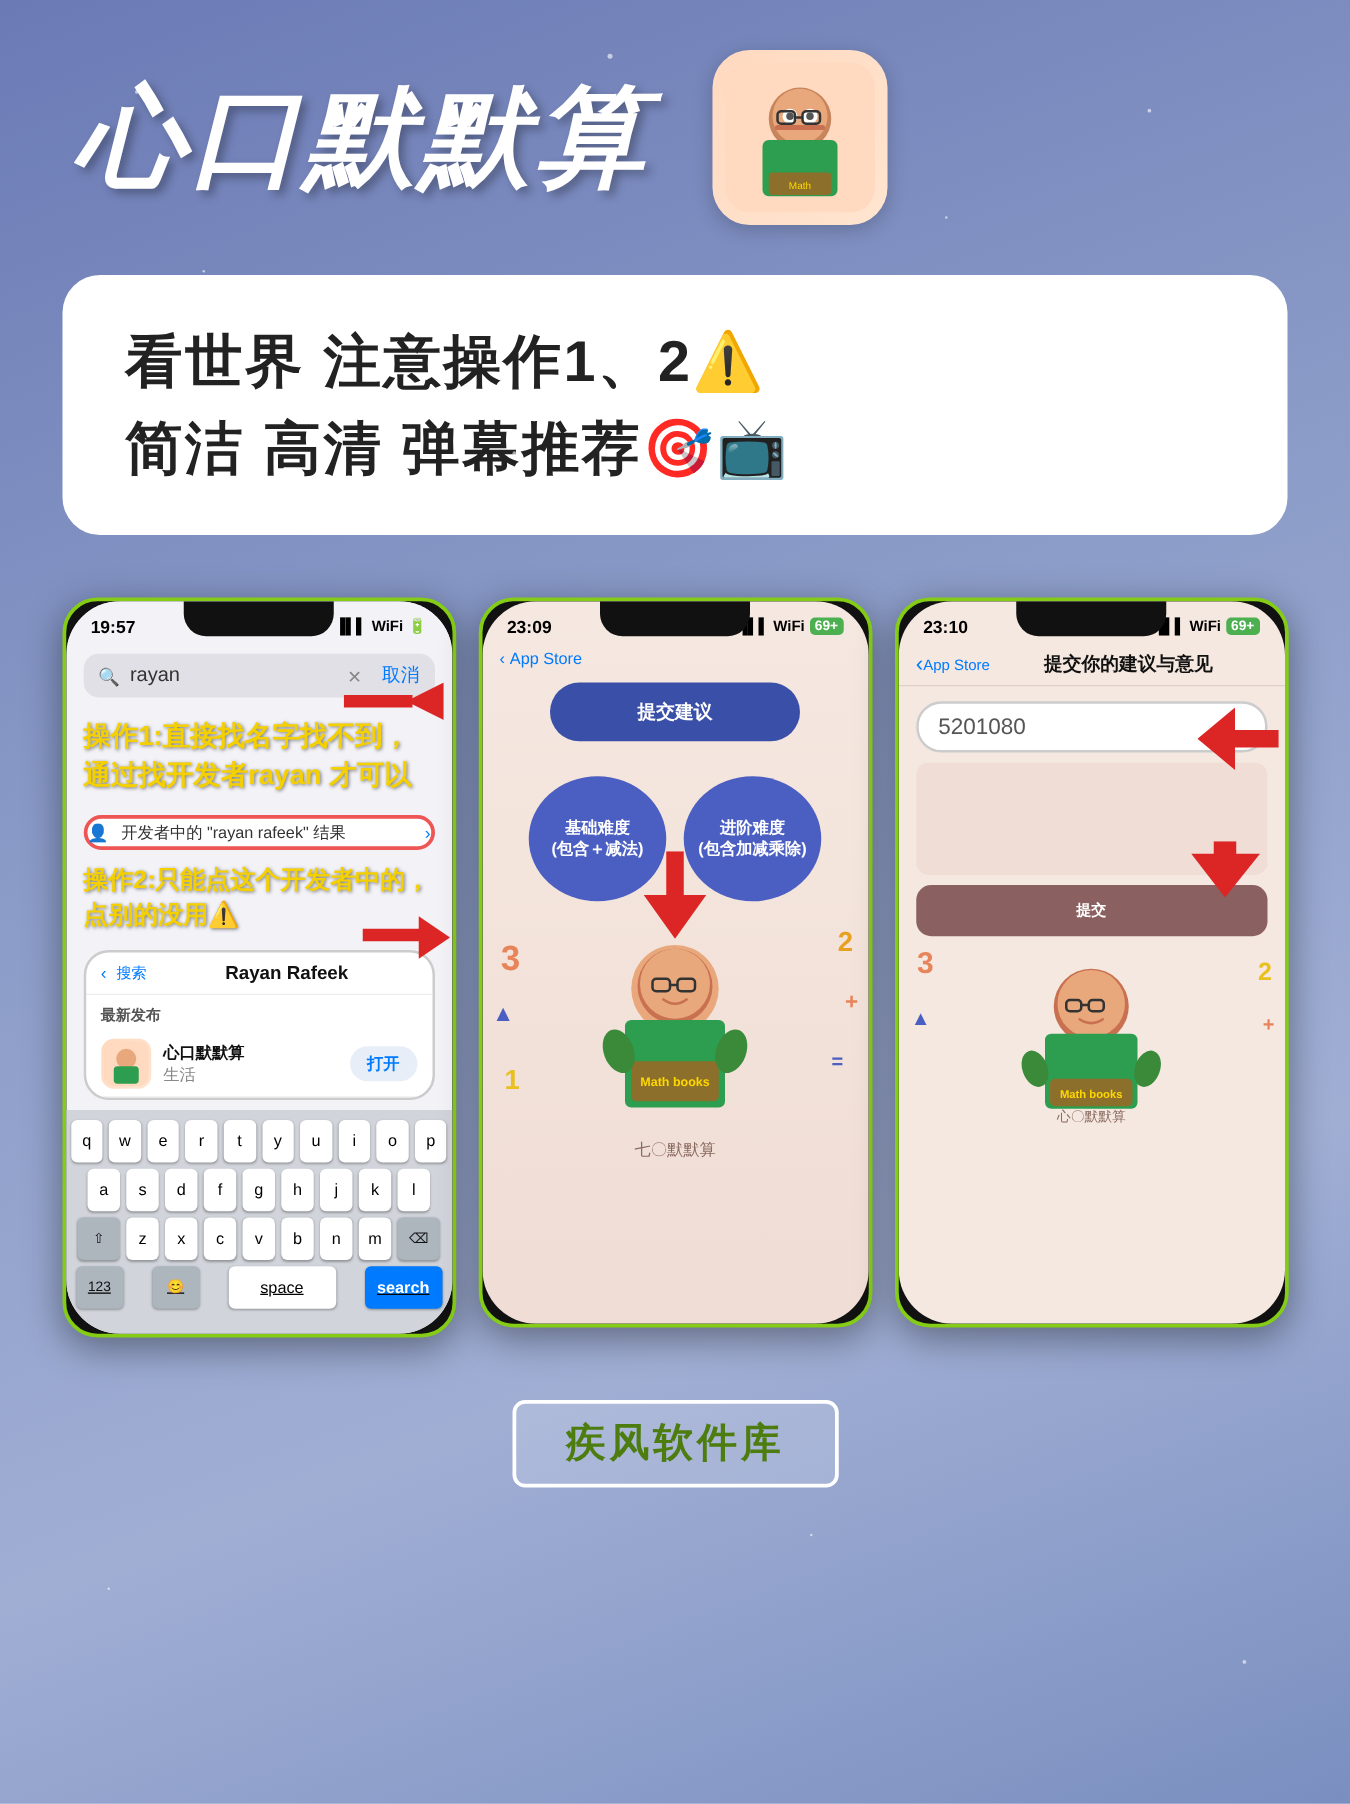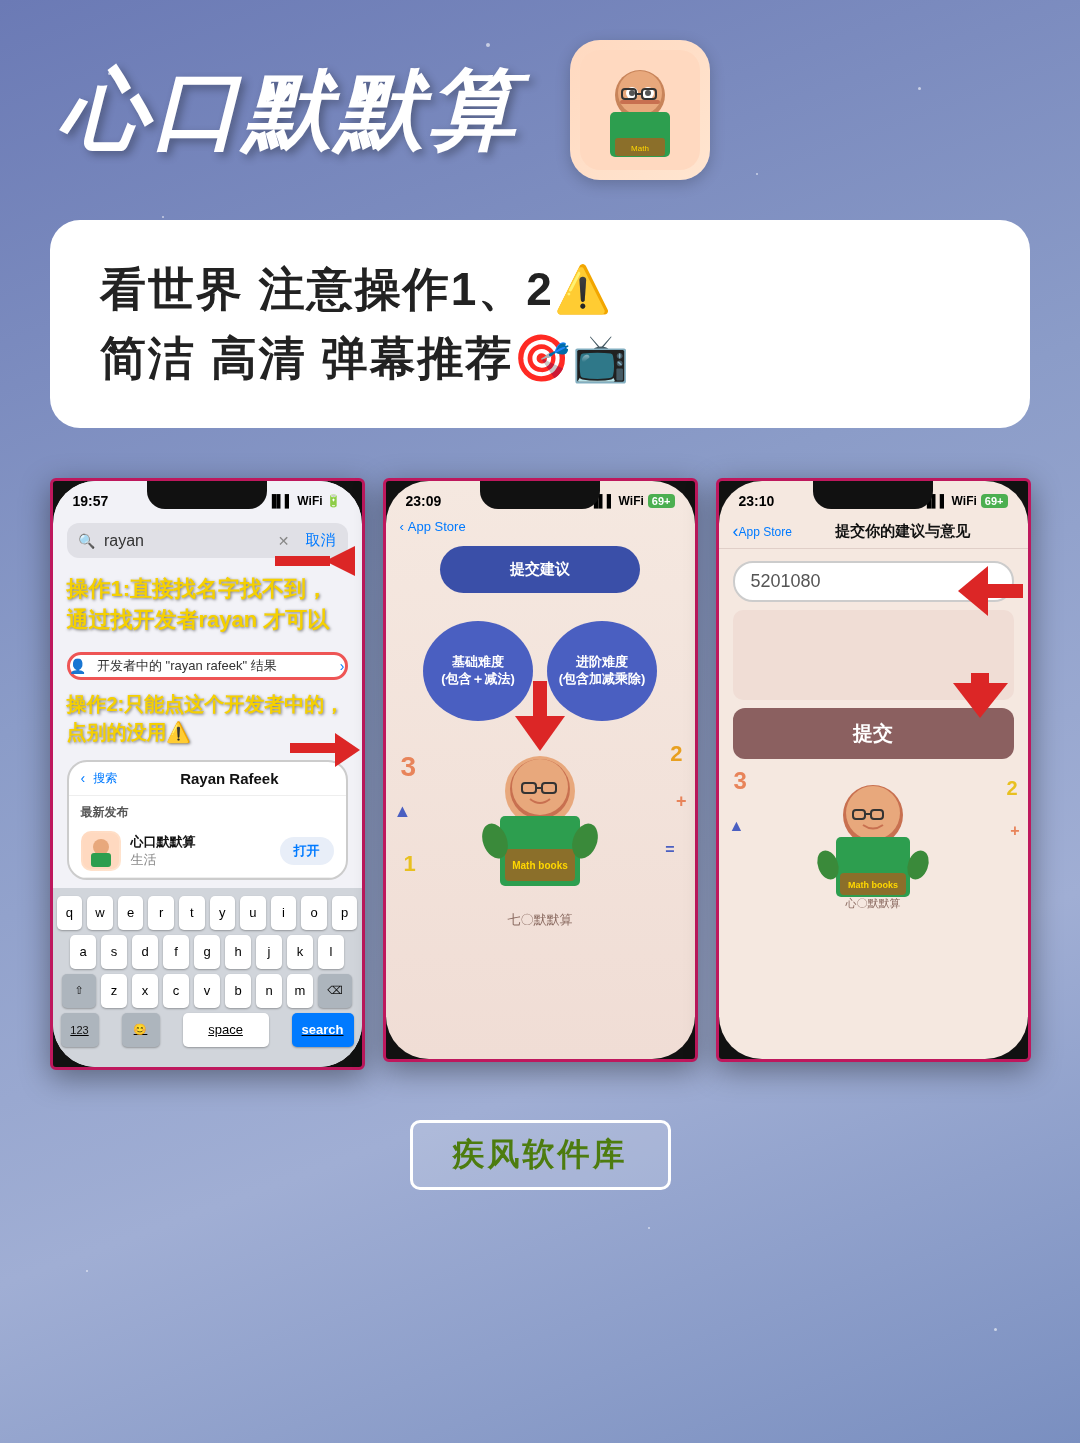--- a/index.html
+++ b/index.html
@@ -77,22 +77,22 @@
       display: flex;
       gap: 18px;
       padding: 30px 35px;
       justify-content: center;
       align-items: flex-start;
     }
 
     
     .phone-frame {
       background: #111;
-      border-radius: 6px;
-      border: 3px solid #be185d;
+      border-radius: 28px;
+      border: 3px solid #84cc16;
       overflow: hidden;
       position: relative;
       box-shadow: 0 8px 30px rgba(0,0,0,0.4);
     }
     .phone-frame-1 { width: 315px; min-height: 580px; }
     .phone-frame-2 { width: 315px; min-height: 580px; }
     .phone-frame-3 { width: 315px; min-height: 580px; }
 
     .phone-notch {
       position: absolute;
@@ -403,21 +403,21 @@
       margin: 8px 14px;
       height: 90px;
     }
     .submit-btn {
       background: #8b6060;
       color: white;
       border-radius: 12px;
       margin: 8px 14px;
       padding: 12px;
       text-align: center;
-      font-size: 20px;
+      font-size: 12px;
       font-weight: 600;
     }
     .phone3-mascot {
       display: flex;
       justify-content: center;
       padding: 8px;
       position: relative;
     }
 
     

